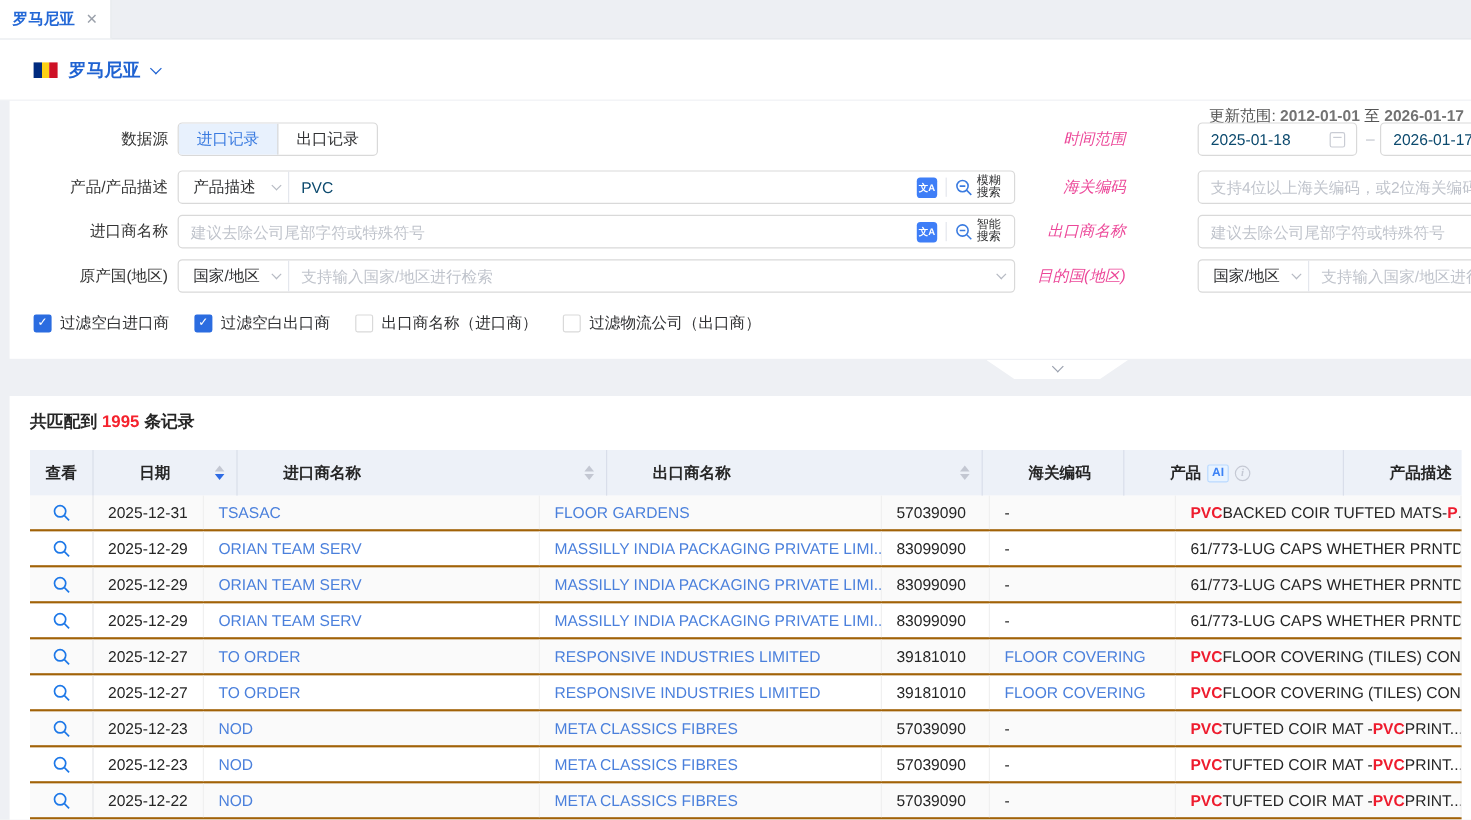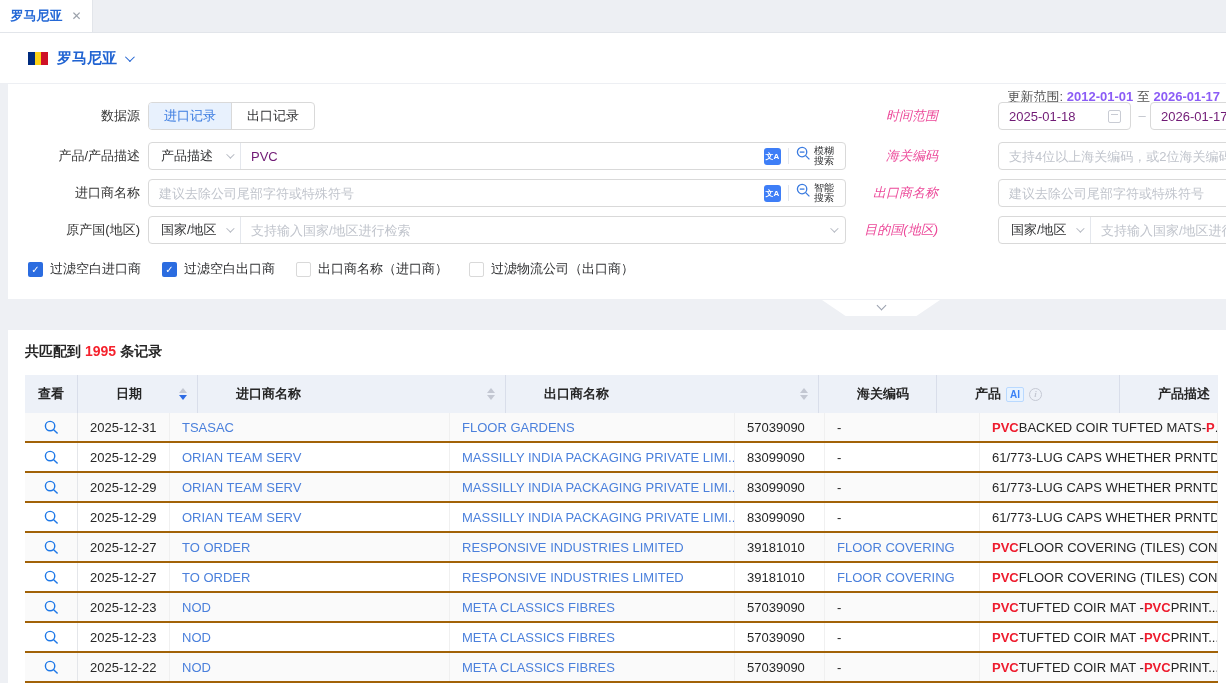--- a/index.html
+++ b/index.html
@@ -20,43 +20,43 @@
   .flag span { flex:1; }
   .country-name { font-size:15px; font-weight:bold; color:#2063d2; margin-right:8px; }
   .chev { display:inline-block; width:7px; height:7px; border-right:1.6px solid #2063d2;
     border-bottom:1.6px solid #2063d2; transform:rotate(45deg) translateY(-2px); }
 
   
   .filter-card { position:relative; margin-left:8px; height:215px; background:#fff; }
   .f-label { position:absolute; width:132px; text-align:right; line-height:28px; color:#333;padding-left:16px; }
   .f-label-r { position:absolute; left:800px; width:130px; text-align:right; line-height:28px; color:#ec4899;font-style:italic; }
   .update-range { position:absolute; top:4px; right:6px; font-size:13px; color:#555; }
-  .update-range b { color:#8b5cf6; }
+  .update-range b { color:#737373; }
 
   .seg { position:absolute; left:140px; display:inline-flex; border:1px solid #d9d9d9; border-radius:4px;
     overflow:hidden; height:28px; background:#fff; }
   .seg-btn { padding:0 15px; line-height:26px; cursor:pointer; color:#303133; }
   .seg-btn.on { background:#e8f1fd; color:#3a7be0; border-right:1px solid #d9d9d9; }
 
   .inp { border:1px solid #d9d9d9; border-radius:4px; height:28px; background:#fff;
     display:flex; align-items:center; position:absolute; }
-  .inp input { border:0; outline:0; flex:1; min-width:0; font:inherit; color:#701a75; padding:0 10px;
+  .inp input { border:0; outline:0; flex:1; min-width:0; font:inherit; color:#0c4a6e; padding:0 10px;
     background:transparent; white-space:nowrap; }
   .inp input::placeholder { color:#c0c4cc; }
   .grp { left:140px; width:698px; }
   .grp-select { width:92px; border-right:1px solid #e4e7ed; display:flex; align-items:center;
     padding:0 8px 0 12px; cursor:pointer; height:100%; }
   .grp-select .txt { flex:1; }
   .chev-g { display:inline-block; width:6px; height:6px; border-right:1.4px solid #b6bac3;
     border-bottom:1.4px solid #b6bac3; transform:rotate(45deg) translateY(-2px); }
   .suffix { display:flex; align-items:center; gap:7px; padding:0 9px; height:100%; }
   .tr-icon { width:17px; height:17px; background:#3e7ef7; border-radius:3px; color:#fff; font-size:8px;
     font-weight:bold; display:flex; align-items:center; justify-content:center; cursor:pointer; }
   .vdiv { width:1px; height:16px; background:#e4e7ed; }
-  .srch-btn { display:flex; gap:3px; cursor:pointer; }
+  .srch-btn { display:flex; align-items:center; gap:3px; cursor:pointer; }
   .srch-txt { font-size:10px; line-height:10px; color:#303133; width:22px; }
   .cal { width:13px; height:13px; border:1px solid #c9ccd4; border-radius:2px; position:relative; margin-right:9px; }
   .cal::before { content:""; position:absolute; left:2px; right:2px; top:3px; height:1.5px; background:#c9ccd4; }
   .dash { position:absolute; left:1126px; top:0; line-height:28px; color:#c0c4cc; width:16px; text-align:center; }
 
   .checkline { position:absolute; top:176px; left:20px; display:flex; align-items:center; }
   .cbx-item { display:flex; align-items:center; margin-right:21px; cursor:pointer; }
   .cbx { width:15px; height:15px; border-radius:2px; margin-right:7px; display:flex; align-items:center;
     justify-content:center; }
   .cbx.on { background:#2b6ce0; color:#fff; font-size:10px; }

